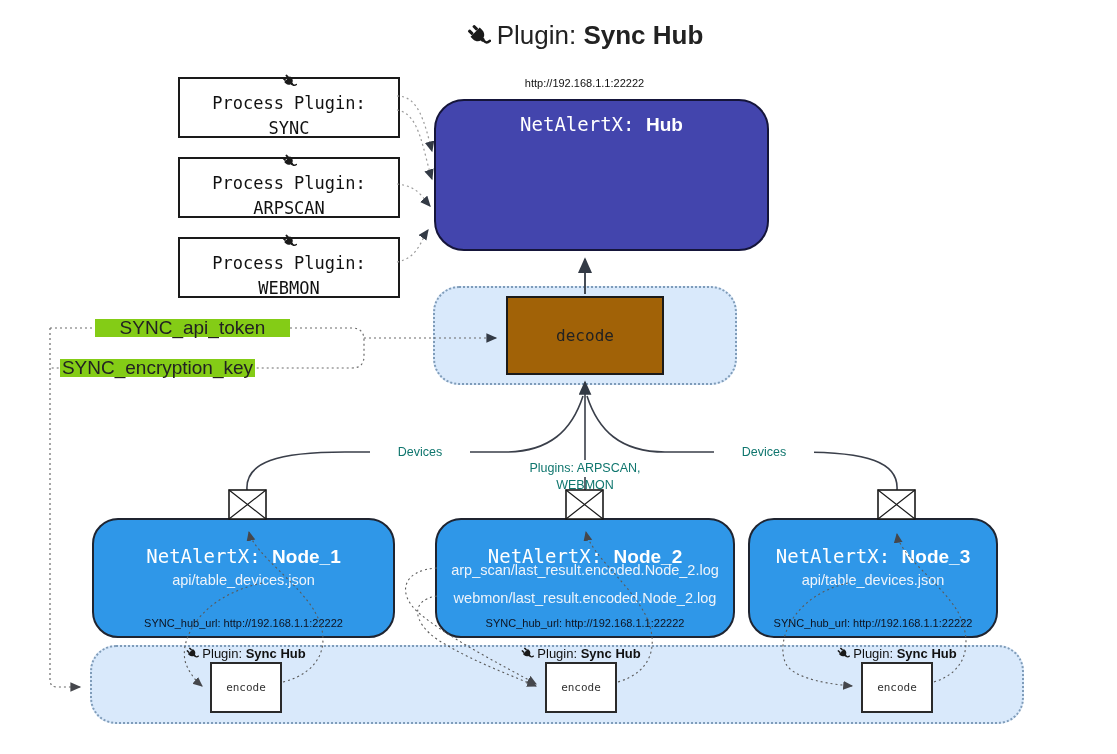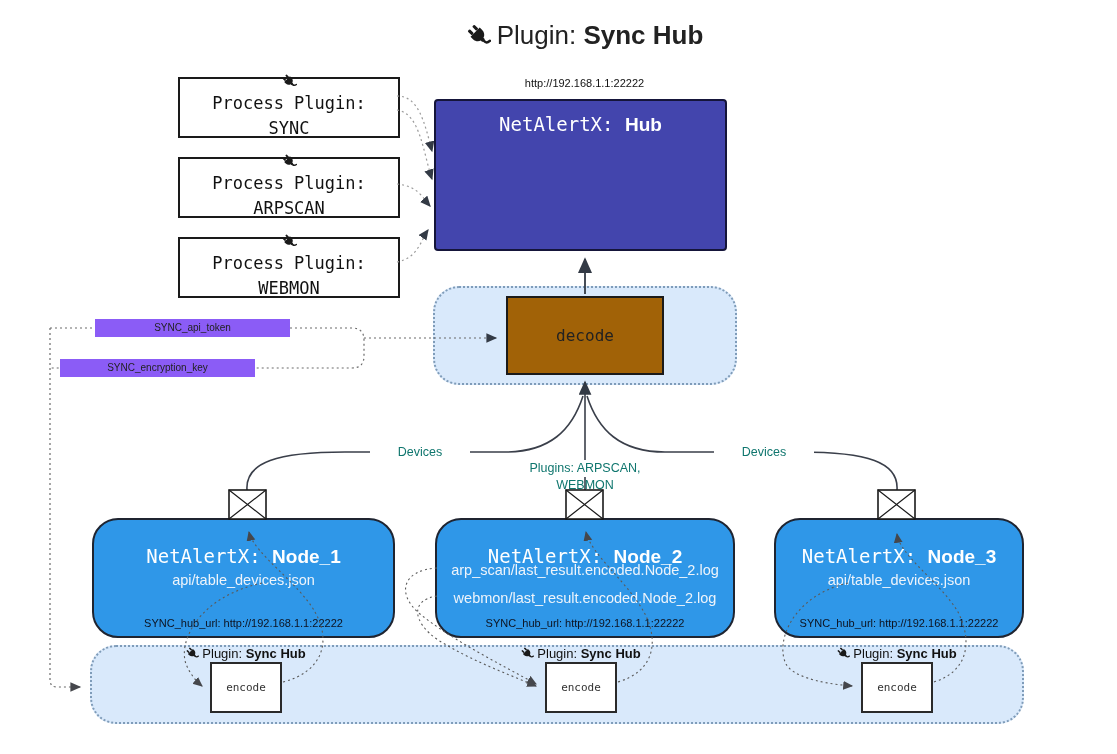--- a/index.html
+++ b/index.html
@@ -22,51 +22,51 @@
   .plug{display:inline-block;vertical-align:middle;}
 
   
   .pp{left:178px;width:218px;height:57px;background:#fff;border:2px solid var(--box-border);
       font-family:"DejaVu Sans Mono","Liberation Mono",monospace;font-size:17px;color:#111;
       display:flex;flex-direction:column;align-items:center;justify-content:center;line-height:25px;}
   .pp .l1{display:flex;align-items:center;gap:2px;flex-direction:column;}
 
   
   .hub-url{left:434px;top:77px;width:301px;font-size:11px;color:#111;}
-  .hub{left:434px;top:99px;width:293px;height:152px;background:var(--hub-fill);
-       border:2px solid var(--hub-border);border-radius:4px;box-sizing:border-box;}
+  .hub{left:434px;top:99px;width:335px;height:152px;background:var(--hub-fill);
+       border:2px solid var(--hub-border);border-radius:30px;box-sizing:border-box;}
   .hub-title{position:absolute;top:12px;left:0;width:100%;text-align:center;font-size:19px;color:#fff;} 
   .hub-l{position:absolute;left:447px;width:290px;font-size:14px;color:var(--hub-text);height:22px;line-height:22px;white-space:nowrap;}
 
   
   .band{background:var(--band-fill);border:2px dotted var(--band-border);border-radius:26px;box-sizing:border-box;}
   .decode-band{left:433px;top:286px;width:304px;height:99px;}
   .decode-box{left:506px;top:296px;width:158px;height:79px;background:#a16207;border:2px solid #1a1a1a;
               box-sizing:border-box;font-family:"DejaVu Sans Mono","Liberation Mono",monospace;
               font-size:16px;display:flex;align-items:center;justify-content:center;color:#222;}
 
   
   .node{background:var(--node-fill);border:2px solid var(--node-border);border-radius:26px;box-sizing:border-box;height:120px;top:518px;}
-  .n1{left:92px;width:303px;} .n2{left:435px;width:300px;} .n3{left:774px;width:250px;padding-left:28px;}
+  .n1{left:92px;width:303px;} .n2{left:435px;width:300px;} .n3{left:748px;width:250px;padding-left:28px;}
   .node-title{position:absolute;top:11px;left:0;width:100%;text-align:center;font-size:19px;color:#fff;white-space:nowrap;margin-top:14px;}
   .node-line{position:absolute;left:0;width:100%;text-align:center;font-size:14.5px;color:var(--node-text);white-space:nowrap;}
   .node-url{position:absolute;bottom:7px;left:0;width:100%;text-align:center;font-size:11px;color:#0d1320;}
 
   
   .encode-band{left:90px;top:645px;width:934px;height:79px;}
   .encode-box{top:662px;width:72px;height:51px;background:#fff;border:2px solid #2a2a2a;box-sizing:border-box;
               font-family:"DejaVu Sans Mono","Liberation Mono",monospace;font-size:11px;
               display:flex;align-items:center;justify-content:center;color:#333;}
   .eb1{left:210px;} .eb2{left:545px;} .eb3{left:861px;}
   .encode-label{top:646px;width:160px;font-size:13px;color:#111;display:flex;align-items:center;justify-content:center;gap:3px;z-index:3;white-space:nowrap;}
   .el1{left:166px;} .el2{left:501px;} .el3{left:817px;}
 
   
   .line-label{z-index:3;background:#fff;font-size:12.5px;color:#0f766e;height:17px;line-height:17px;}
-  .cfg-label{z-index:3;background:#8b5cf6;font-size:10px;color:#222;height:18px;line-height:18px;}
+  .cfg-label{z-index:3;background:#84cc16;font-size:19px;color:#222;height:18px;line-height:18px;}
 
   #overlay{position:absolute;left:0;top:0;width:1117px;height:754px;z-index:2;pointer-events:none;}
   .layer1{z-index:1;}
 </style>
 </head>
 <body>
 
 <div id="canvas">
 
   <svg width="0" height="0" style="position:absolute">

